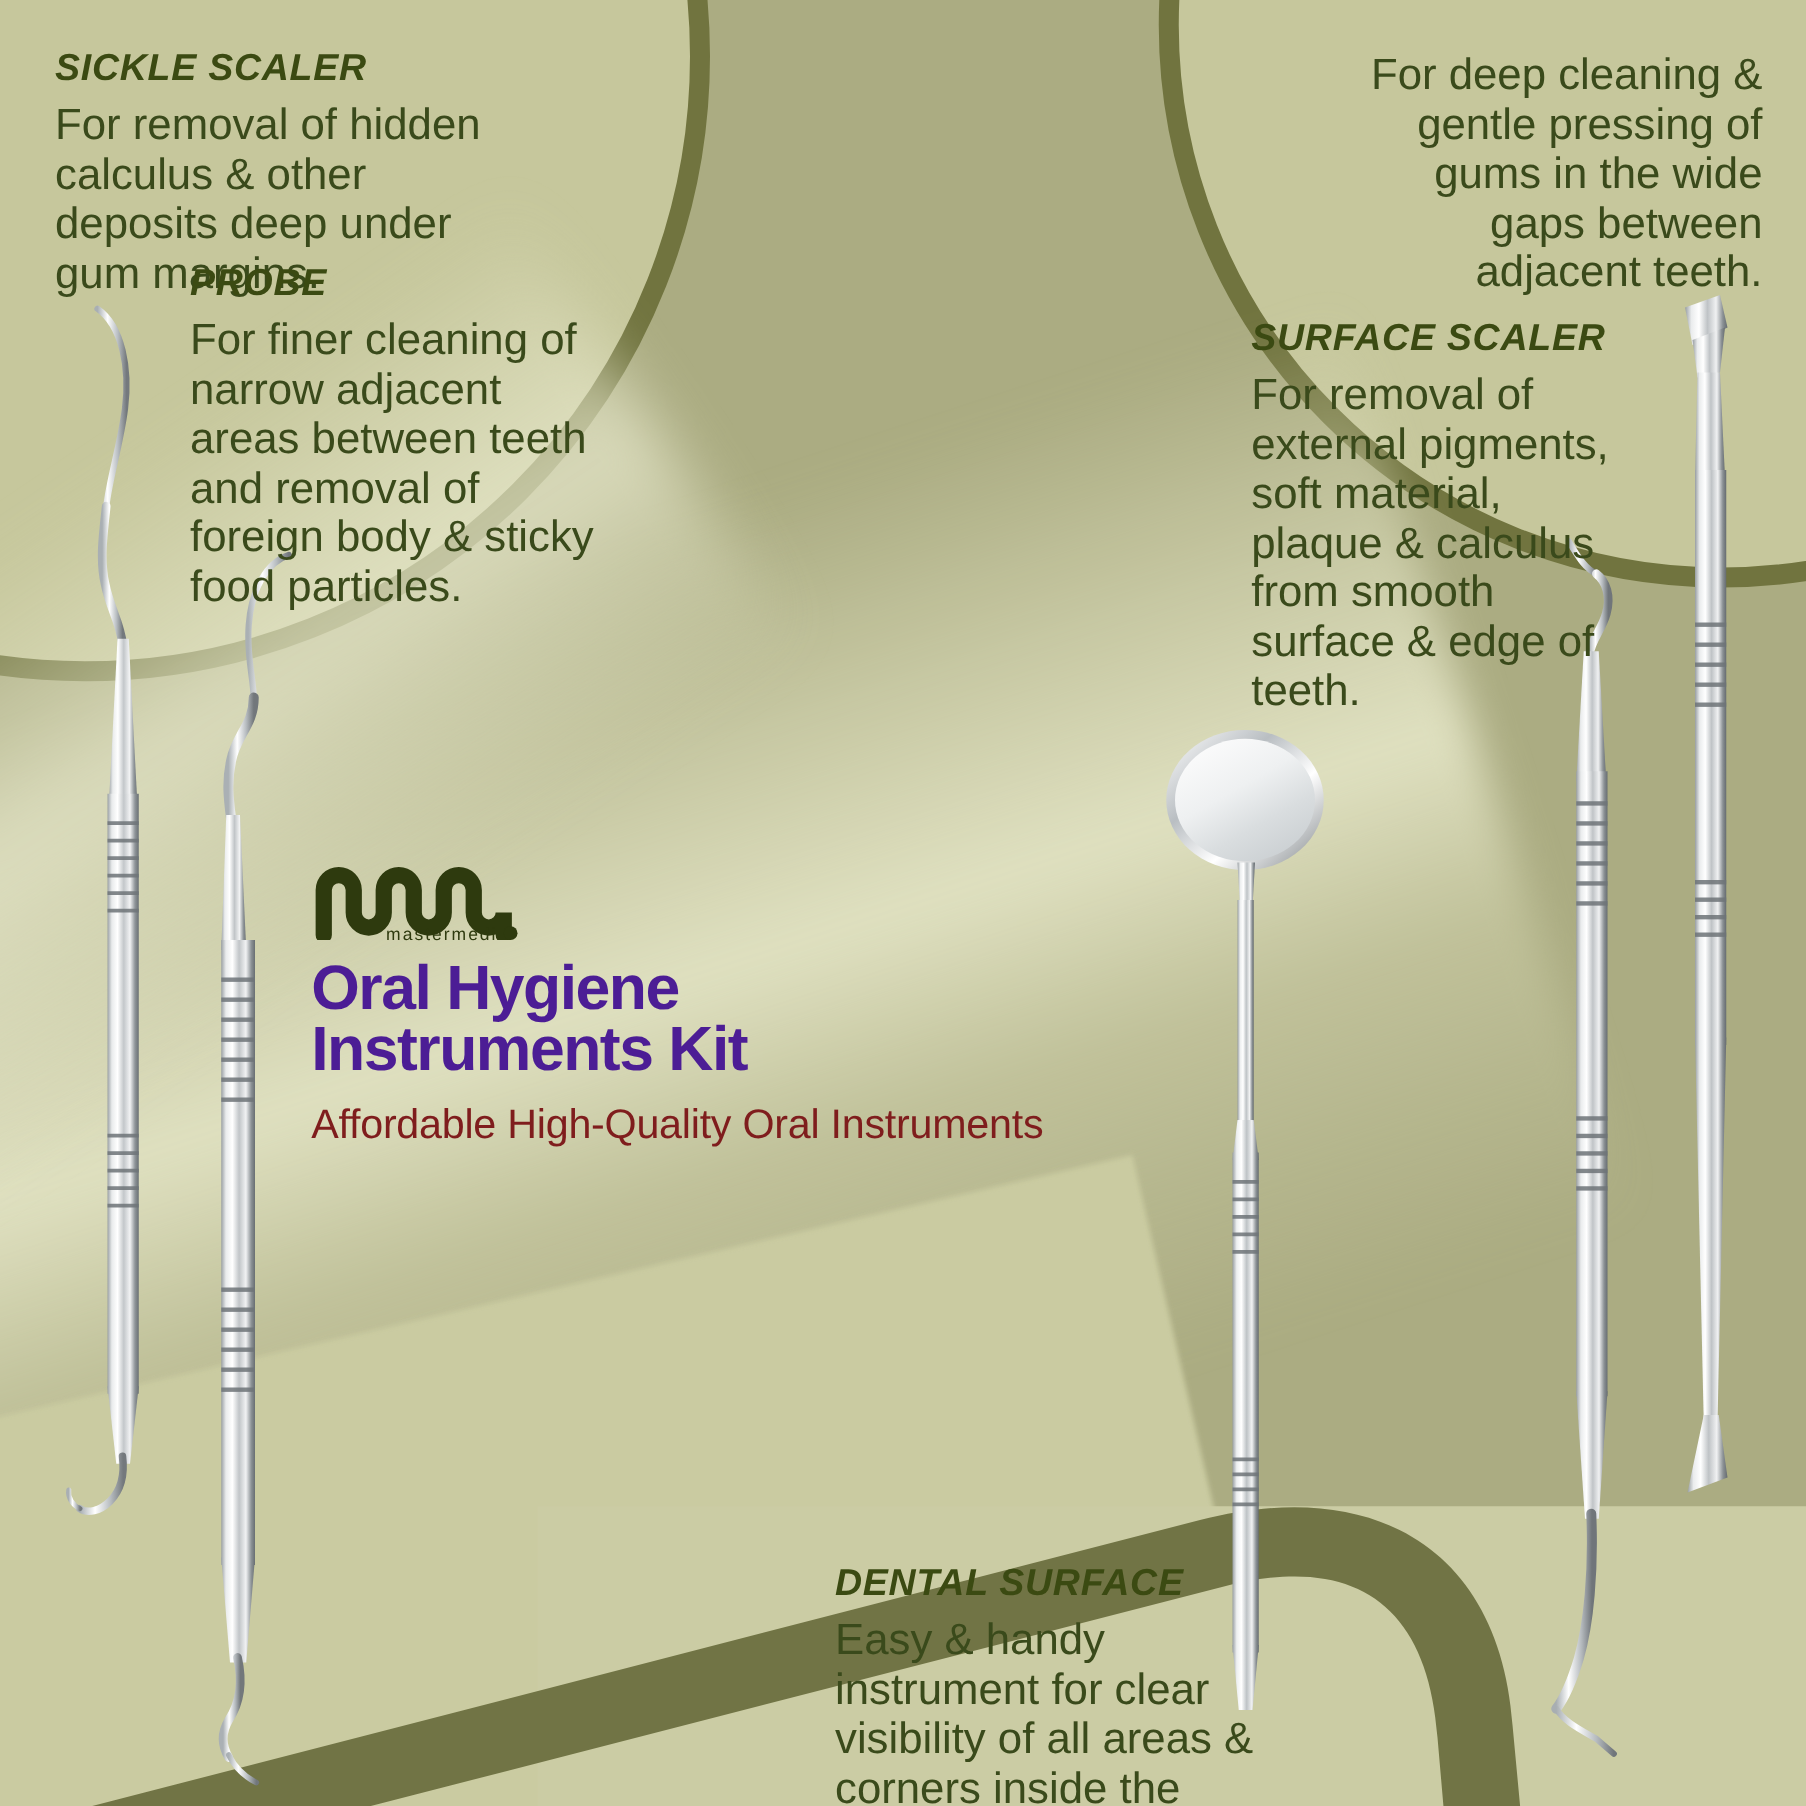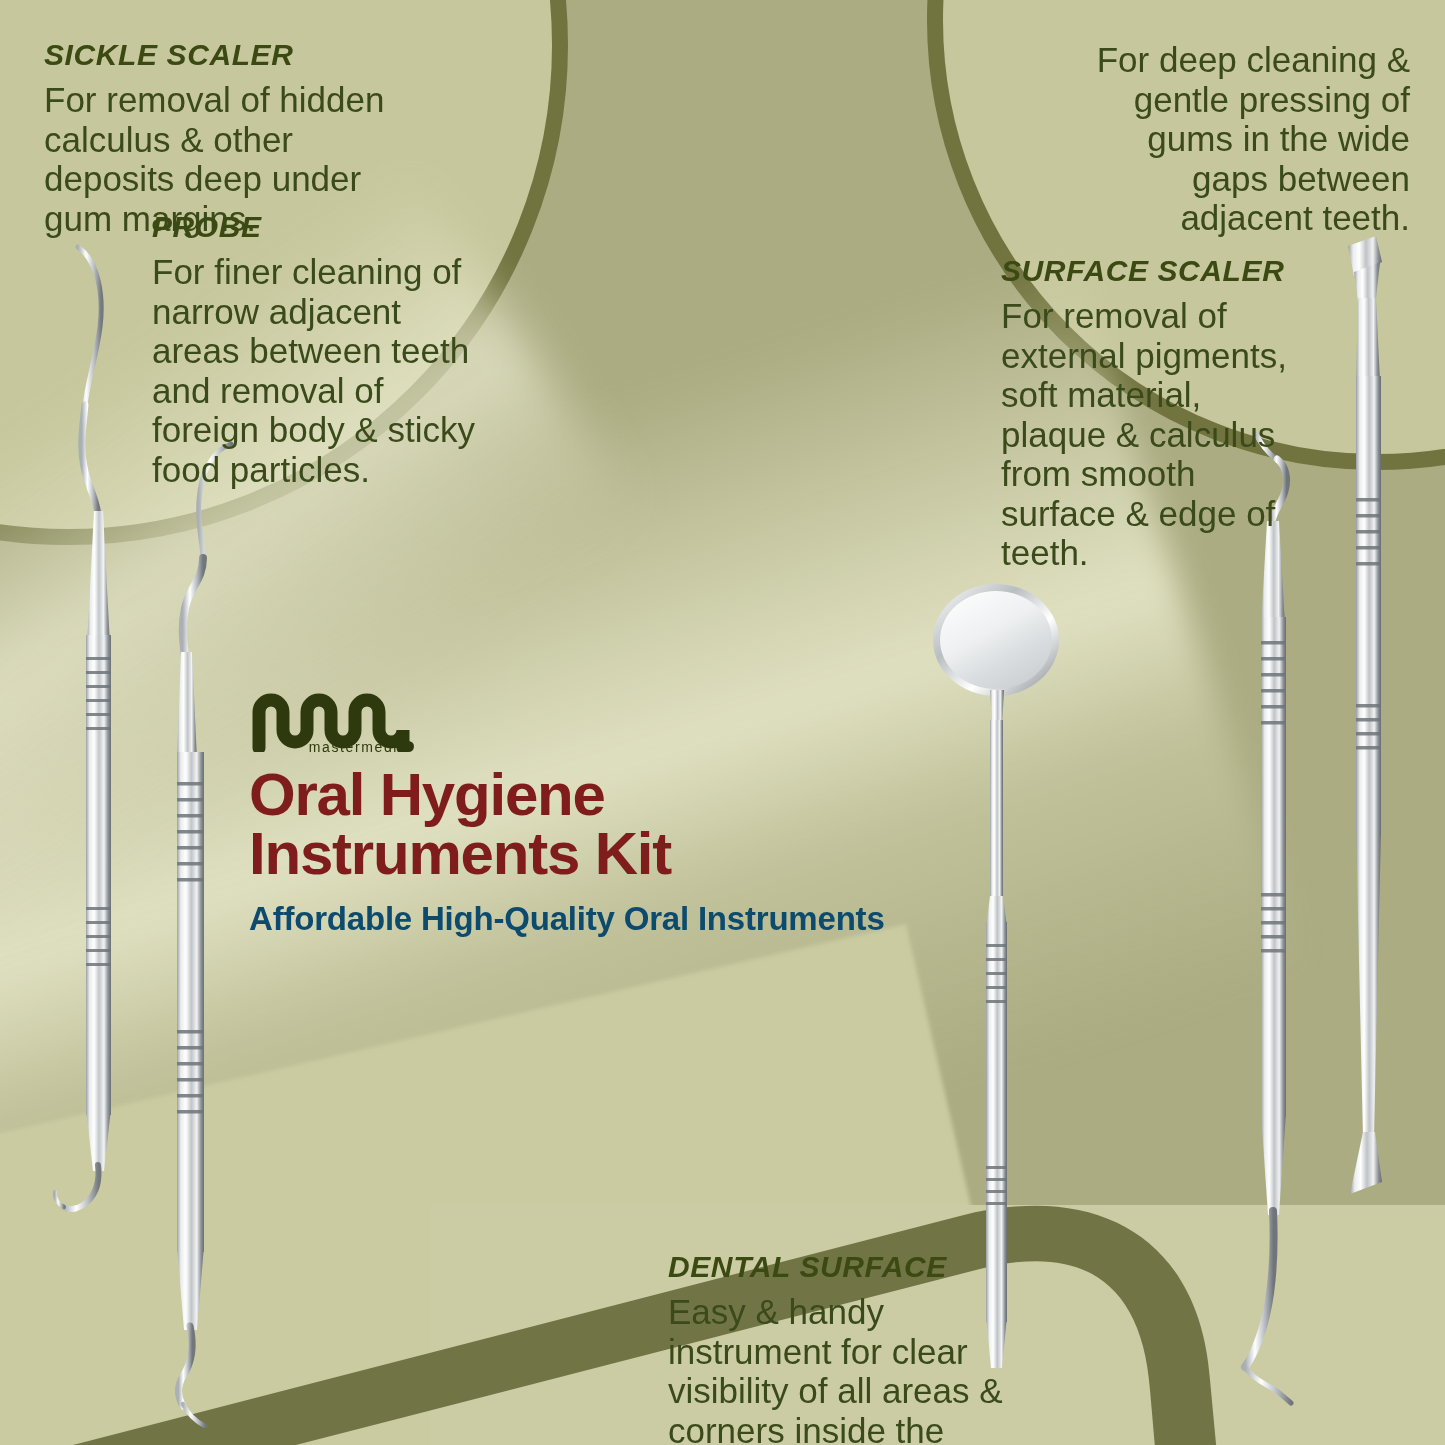--- a/index.html
+++ b/index.html
@@ -127,32 +127,32 @@
   }
   .logo-dot{
     position:absolute;
     right:0px;bottom:0px;
     width:11px;height:11px;border-radius:50%;
     background:#2E3A0E;
   }
 
   #title{
     margin:14px 0 0 0;
-    font-size:60px;
+    font-size:50px;
     line-height:0.98;
     font-weight:bold;
-    color:#7f1d1d;
+    color:#4c1d95;
     letter-spacing:-1.2px;
   }
   #title span{display:block;}
   #subtitle{
     margin:16px 0 0 0;
     font-size:33px;
-    color:#0c4a6e;
-    font-weight:700;
+    color:#7f1d1d;
+    font-weight:400;
     letter-spacing:-0.2px;
   }
 
   
   .tool{position:absolute;}
   .tool svg{display:block;}
 </style>
 </head>
 <body>
 

